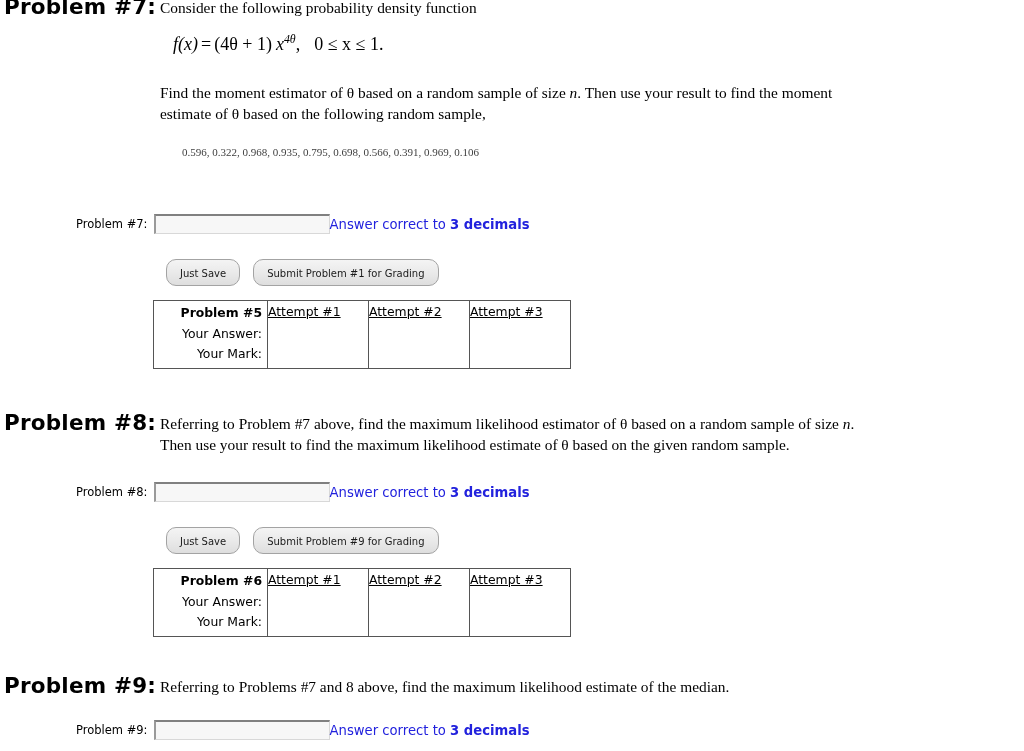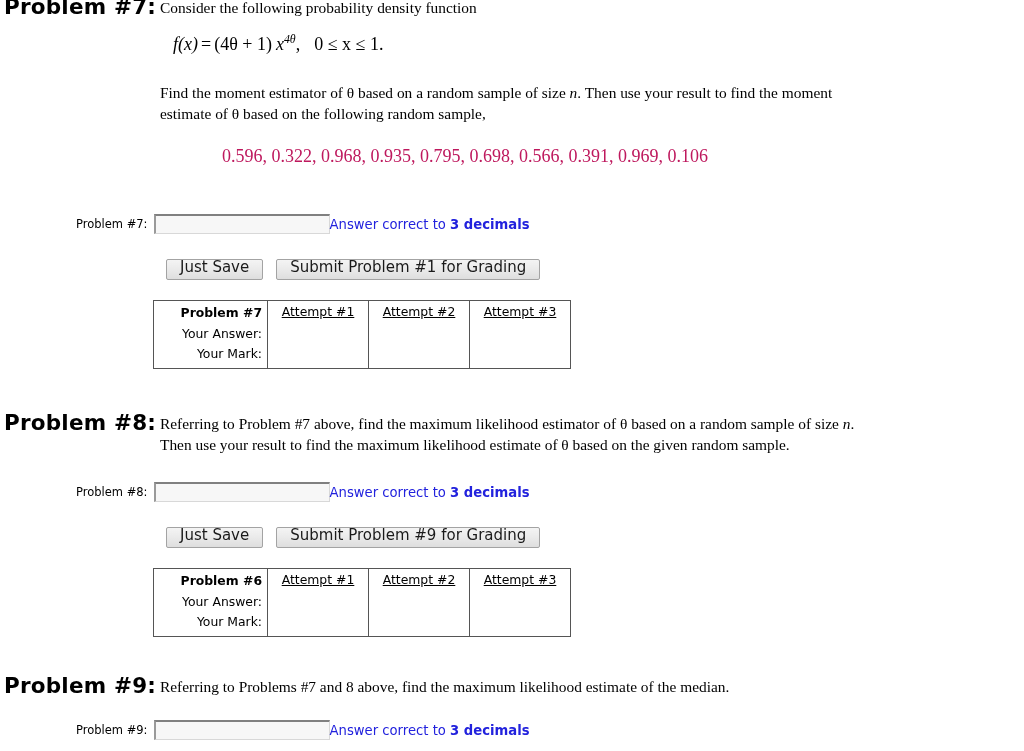--- a/index.html
+++ b/index.html
@@ -75,24 +75,23 @@
     vertical-align: super;
     font-style: italic;
   }
   .formula .op { padding: 0 3px; }
 
   
   .sample {
     position: absolute;
     left: 182px;
     font-family: "Liberation Serif", serif;
-    font-size: 18px;
-    white-space: nowrap;
-    color: #be185d;
-    margin-left: 40px;
+    font-size: 11px;
+    white-space: nowrap;
+    color: #404040;
   }
 
   
   .answer-row {
     position: absolute;
     left: 0;
     height: 22px;
     display: flex;
     align-items: center;
   }
@@ -132,26 +131,26 @@
 
   
   .btn-row {
     position: absolute;
     display: flex;
     align-items: center;
     gap: 13px;
   }
   .btn {
     font-family: "DejaVu Sans", sans-serif;
-    font-size: 15px;
+    font-size: 10px;
     color: #1a1a1a;
     background: linear-gradient(180deg, #f4f4f4 0%, #eaeaea 50%, #dedede 100%);
     border: 1px solid #a3a3a3;
-    border-radius: 2px;
-    padding: 0 13px 4px 13px;
+    border-radius: 10px;
+    padding: 6px 13px 4px 13px;
     line-height: 15px;
     white-space: nowrap;
     cursor: pointer;
   }
 
   
   .attempt-table {
     position: absolute;
     left: 153px;
     border-collapse: collapse;
@@ -175,21 +174,20 @@
   .at-label-cell .hdr {
     font-weight: bold;
     display: block;
   }
   .at-label-cell .lbl {
     display: block;
     font-weight: normal;
   }
   .at-col {
     width: 100px;
-    text-align: center;
     vertical-align: top !important;
   }
   .at-col .at-link {
     display: block;
     margin-top: 3px;
     font-family: "DejaVu Sans", sans-serif;
     font-size: 12.4px;
     color: #000;
     text-decoration: underline;
     cursor: pointer;
@@ -235,21 +233,21 @@
 
     <div class="btn-row" style="top:265px; left:166px;">
       <button class="btn">Just Save</button>
       <button class="btn">Submit Problem #1 for Grading</button>
     </div>
 
     <table class="attempt-table" style="top:306px;">
       <tbody>
           <tr>
         <td class="at-label-cell" rowspan="1">
-          <span class="hdr">Problem #7</span>
+          <span class="hdr">Problem #5</span>
           <span class="lbl">Your Answer:</span>
           <span class="lbl">Your Mark:</span>
         </td>
         <td class="at-col">
           <span class="at-link">Attempt #1</span>
           <span class="at-cellval"></span>
           <span class="at-cellval"></span>
         </td>
         <td class="at-col">
           <span class="at-link">Attempt #2</span>

